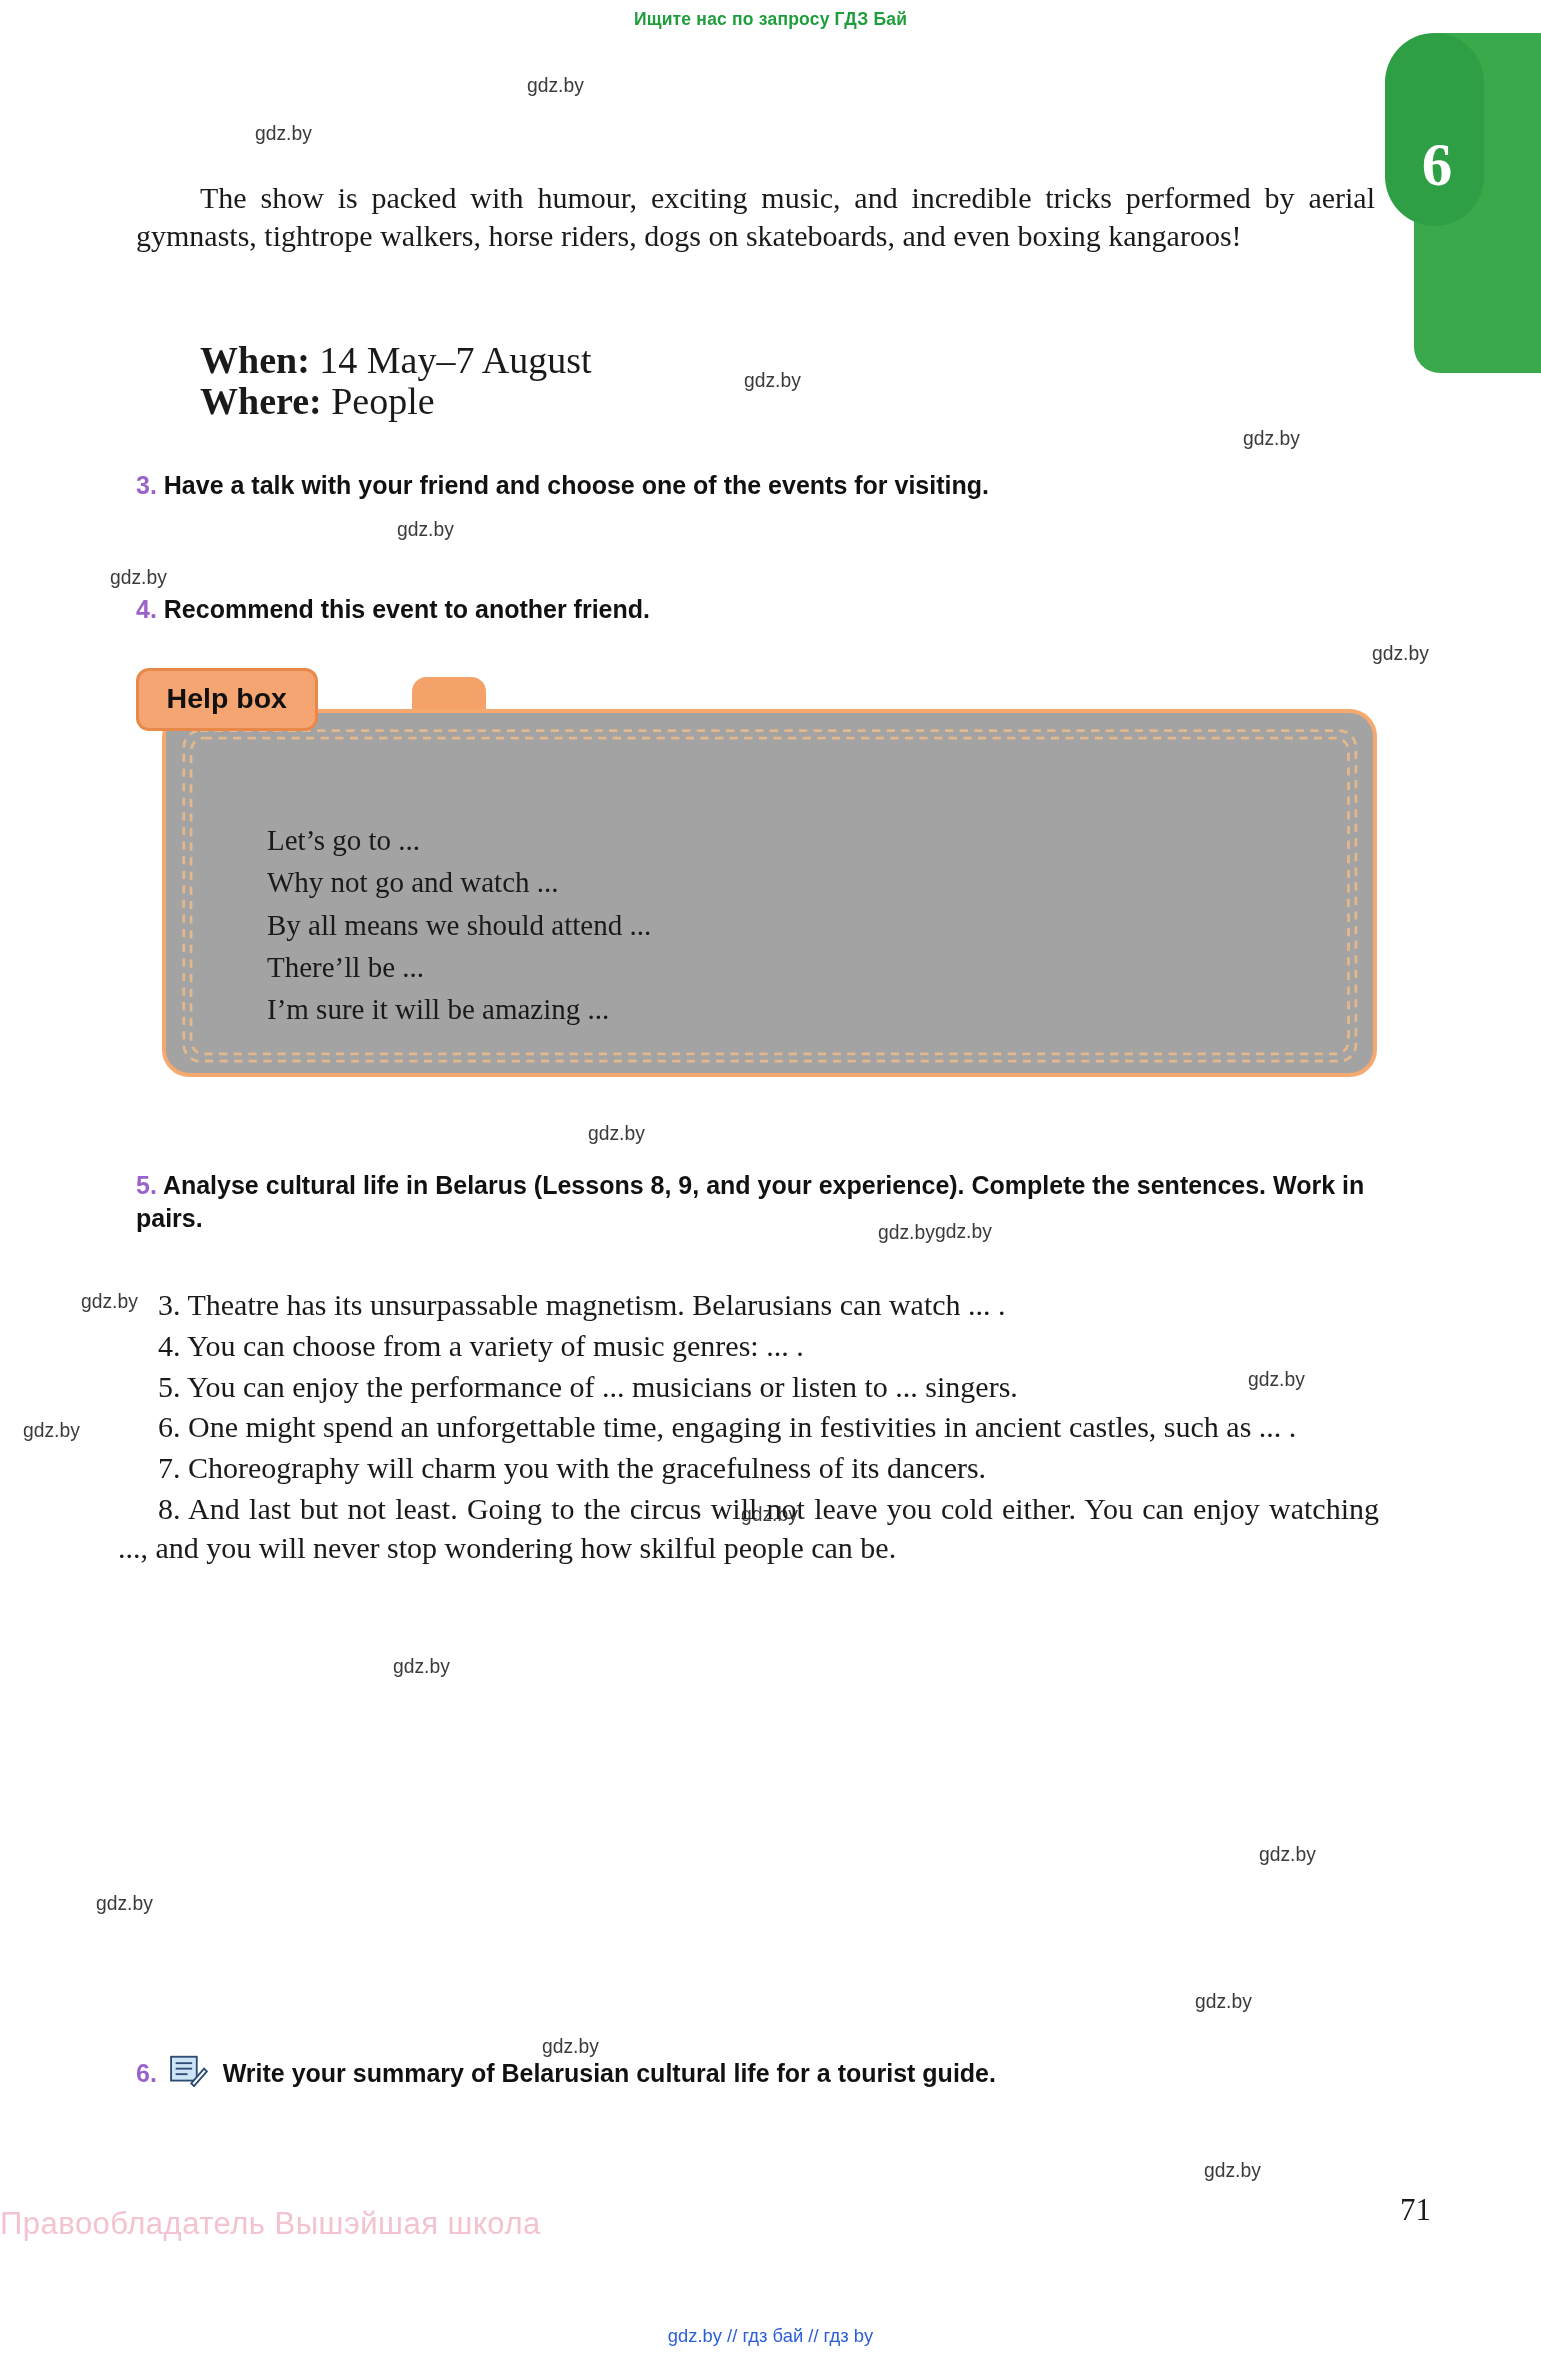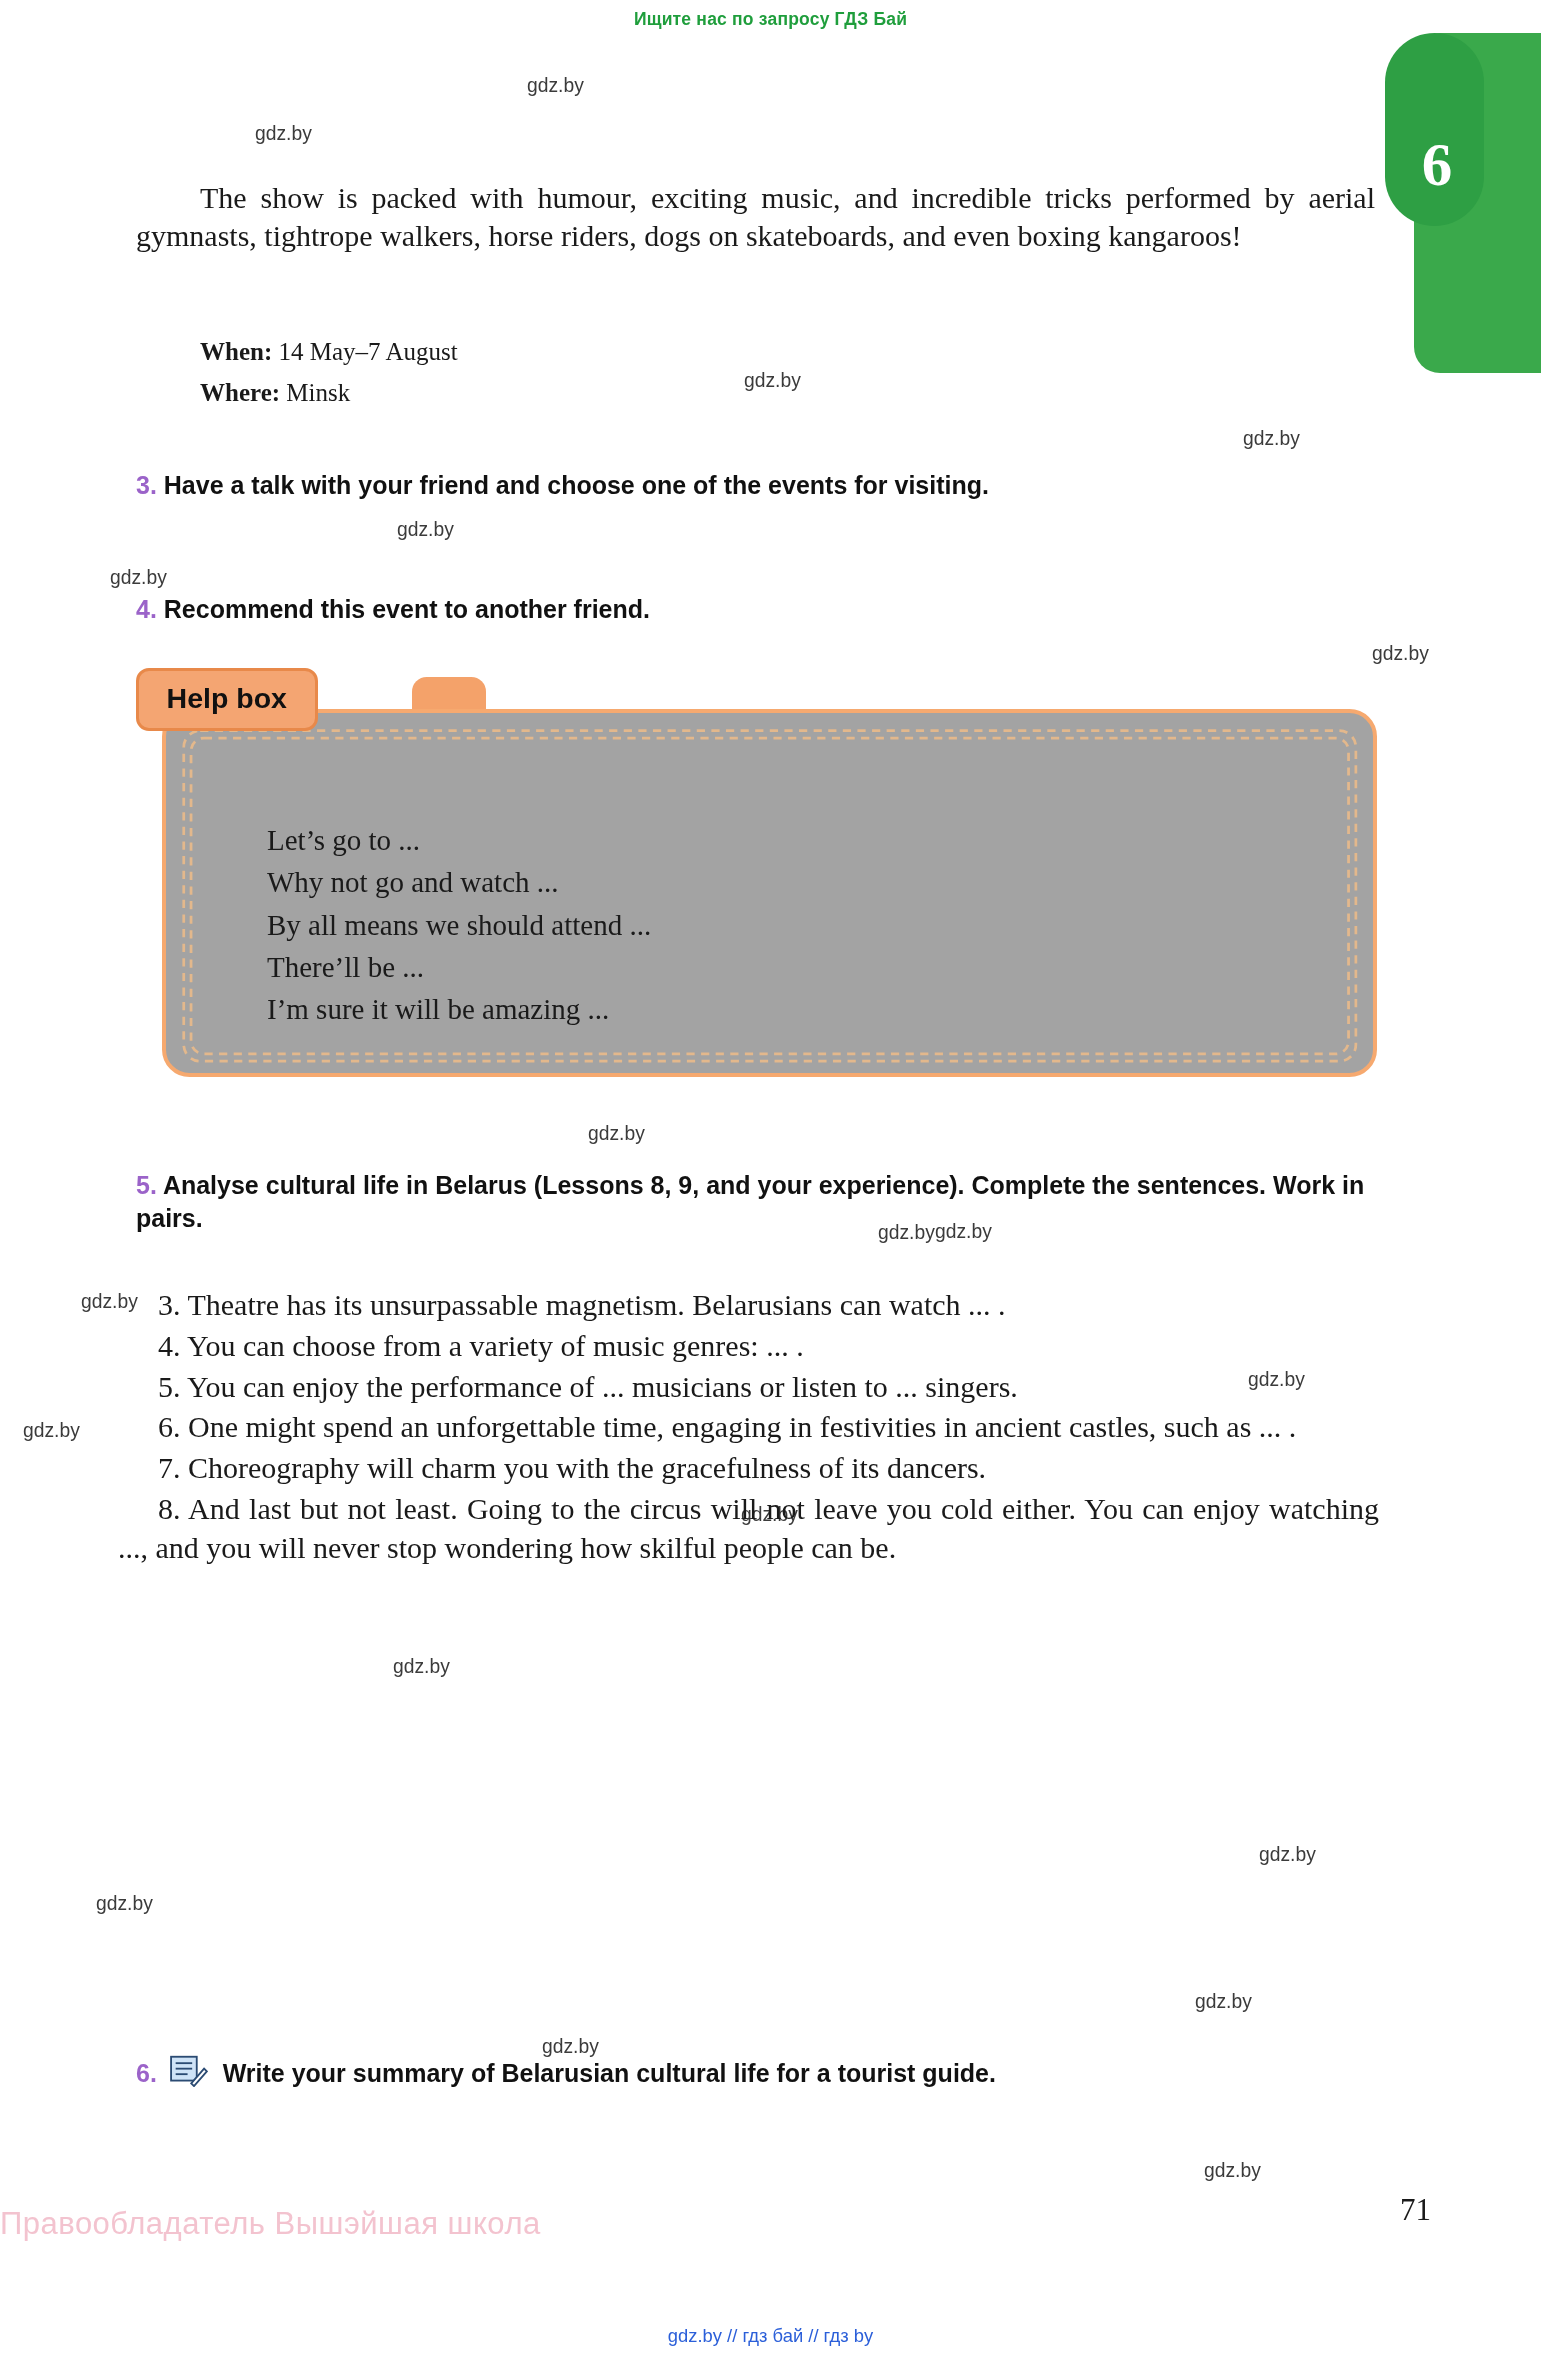--- a/index.html
+++ b/index.html
@@ -89,21 +89,21 @@
     font-family: "Liberation Serif", serif;
     font-size: 30px;
     color: #1a1a1a;
     line-height: 1.28;
   }
   .justify { text-align: justify; }
 
   .when-where {
     position: absolute;
     font-family: "Liberation Serif", serif;
-    font-size: 25px;
+    font-size: 38px;
     color: #1a1a1a;
     line-height: 1.32;
   }
   .when-where b { font-weight: bold; }
 
   
   .task {
     position: absolute;
     font-family: "Liberation Sans", sans-serif;
     font-size: 25px;
@@ -272,21 +272,21 @@
   </div>
 
   <div class="para justify" style="left:136px; top:179px; width:1239px; text-indent:64px;">The show is packed with humour, exciting music, and incredible tricks performed by aerial gymnasts, tightrope walkers, horse riders, dogs on skateboards, and even boxing kangaroos!</div>
 
   <div class="when-where" style="left:200px; top:335px;">
     <b>When:</b>
     <span>14 May–7 August</span>
   </div>
   <div class="when-where" style="left:200px; top:376px;">
     <b>Where:</b>
-    <span>Minsk</span>
+    <span>People</span>
   </div>
 
   <div class="task task-just" style="left:136px; top:469px; width:1239px;">
     <span class="tnum">3.</span>
     <span>Have a talk with your friend and choose one of the events for visiting.</span>
   </div>
 
   <div class="task" style="left:136px; top:593px; width:1239px;">
     <span class="tnum">4.</span>
     <span>Recommend this event to another friend.</span>

